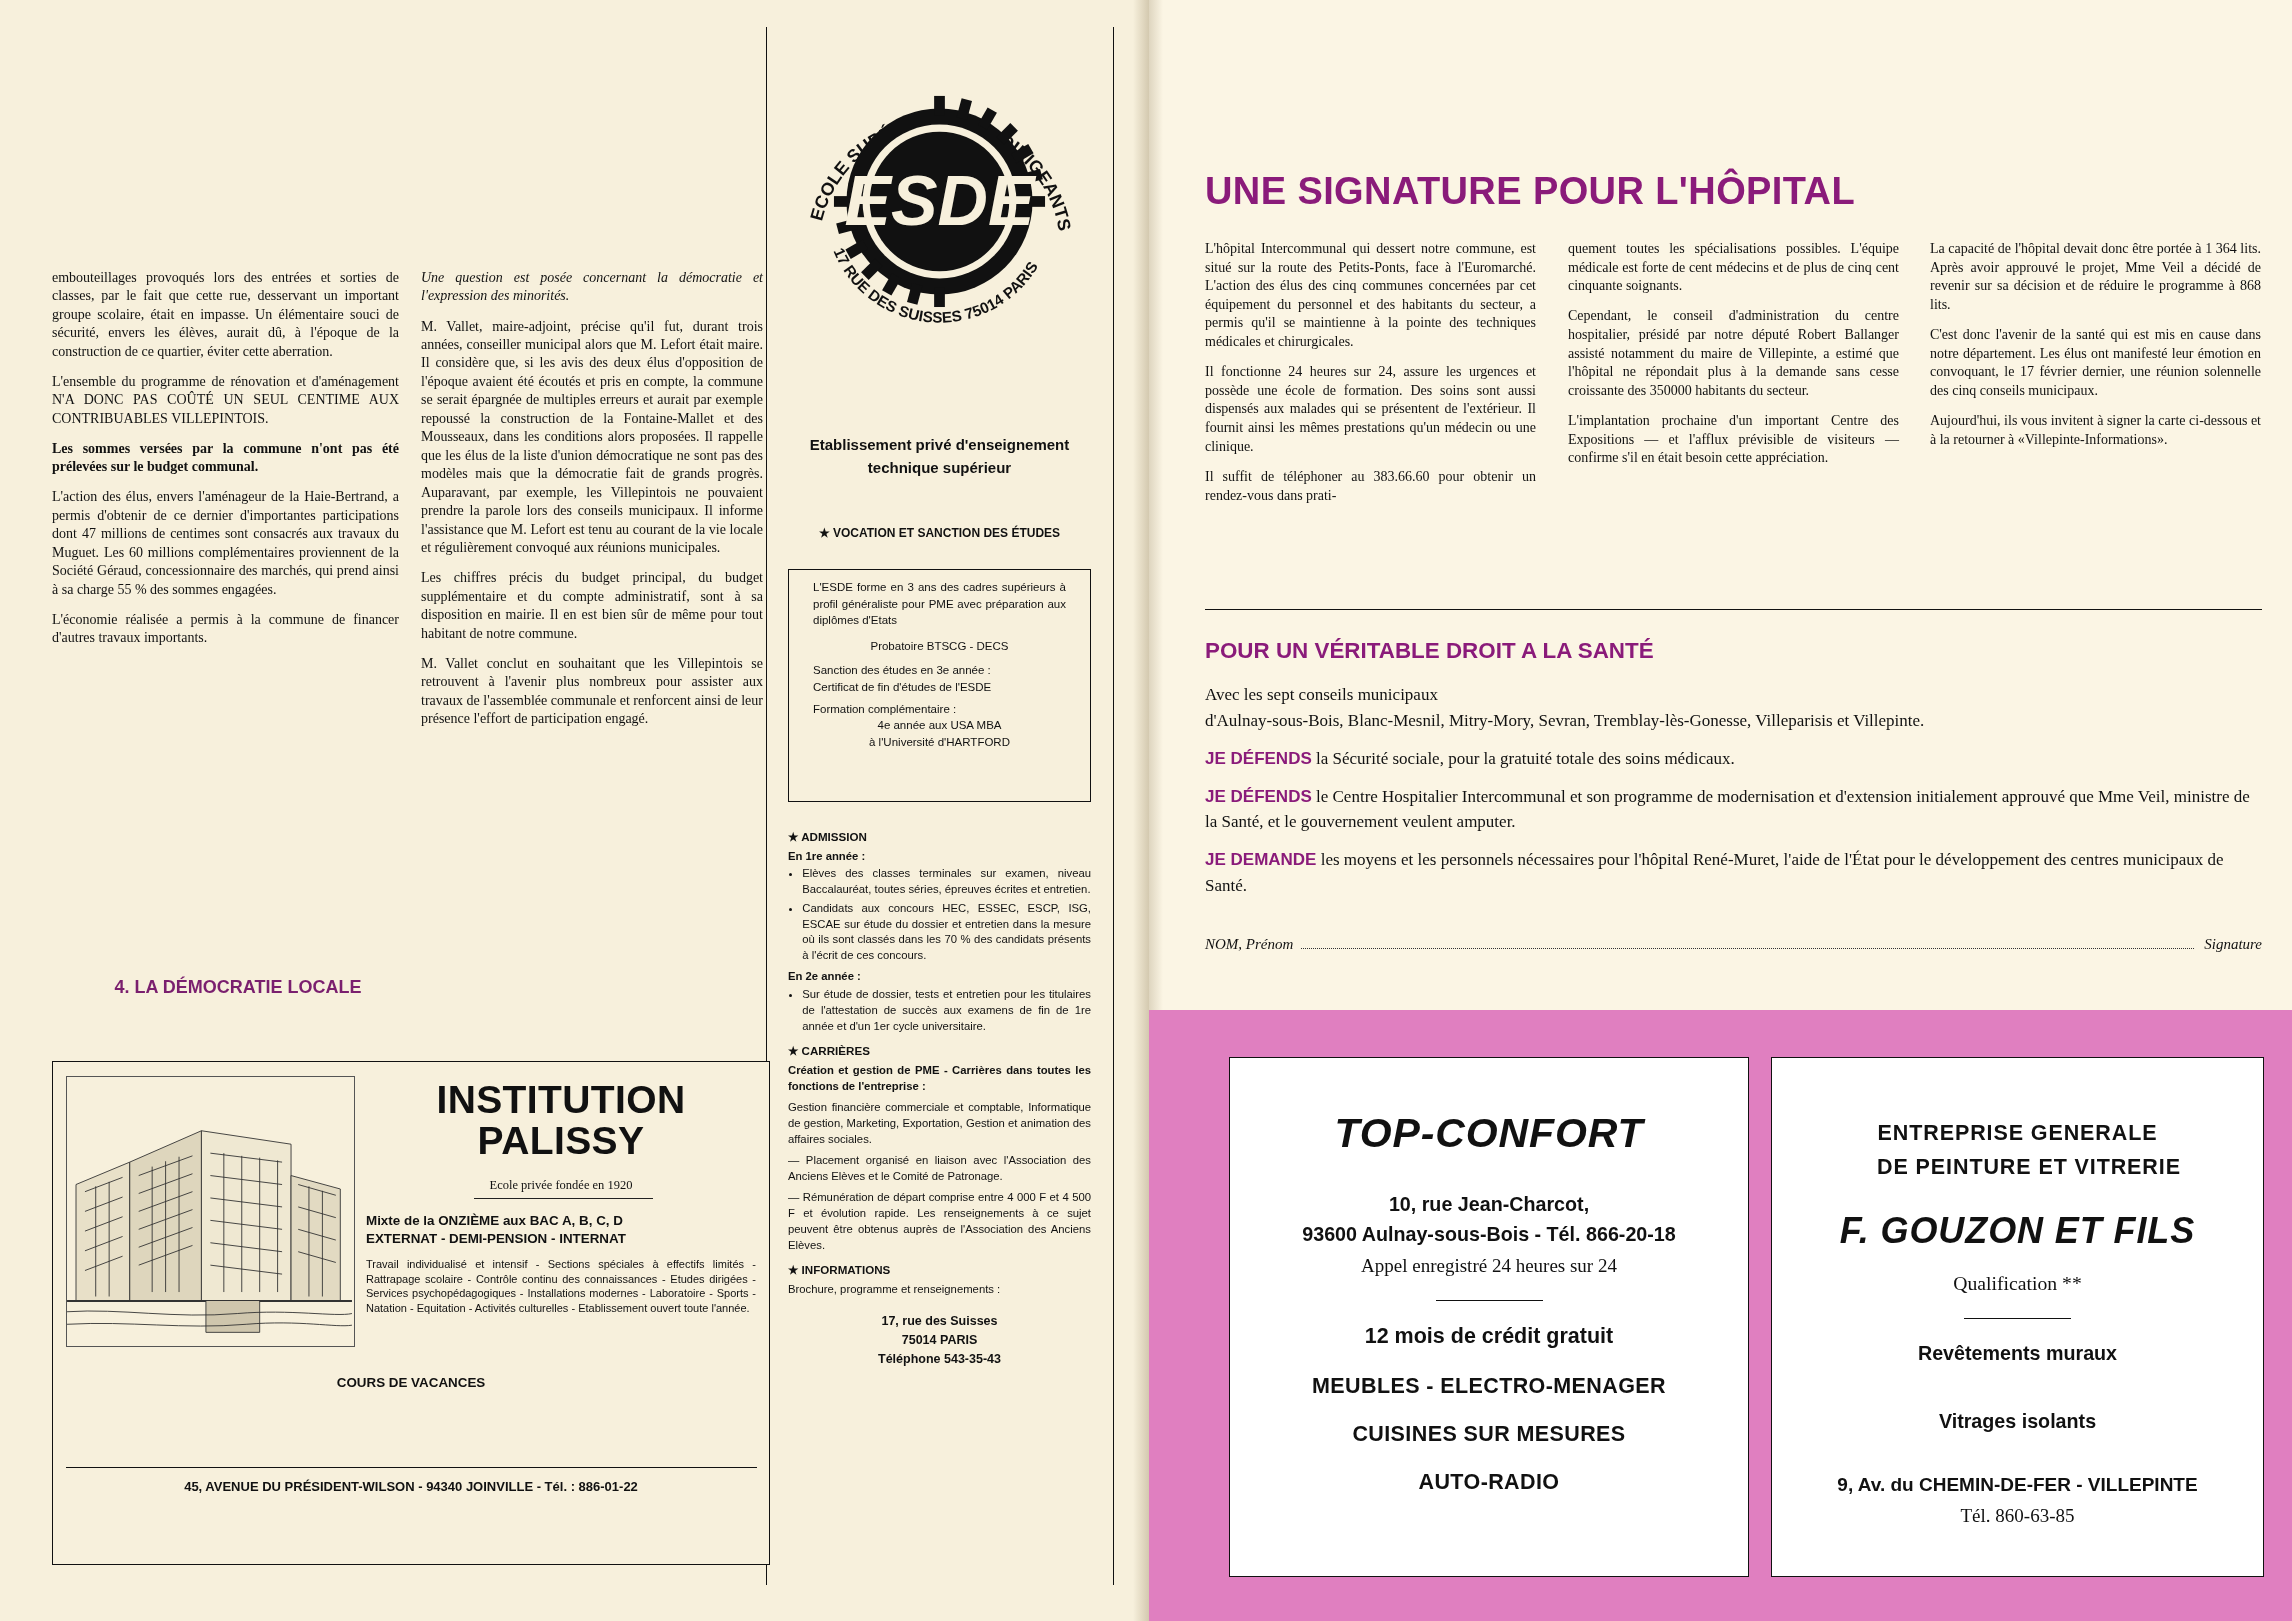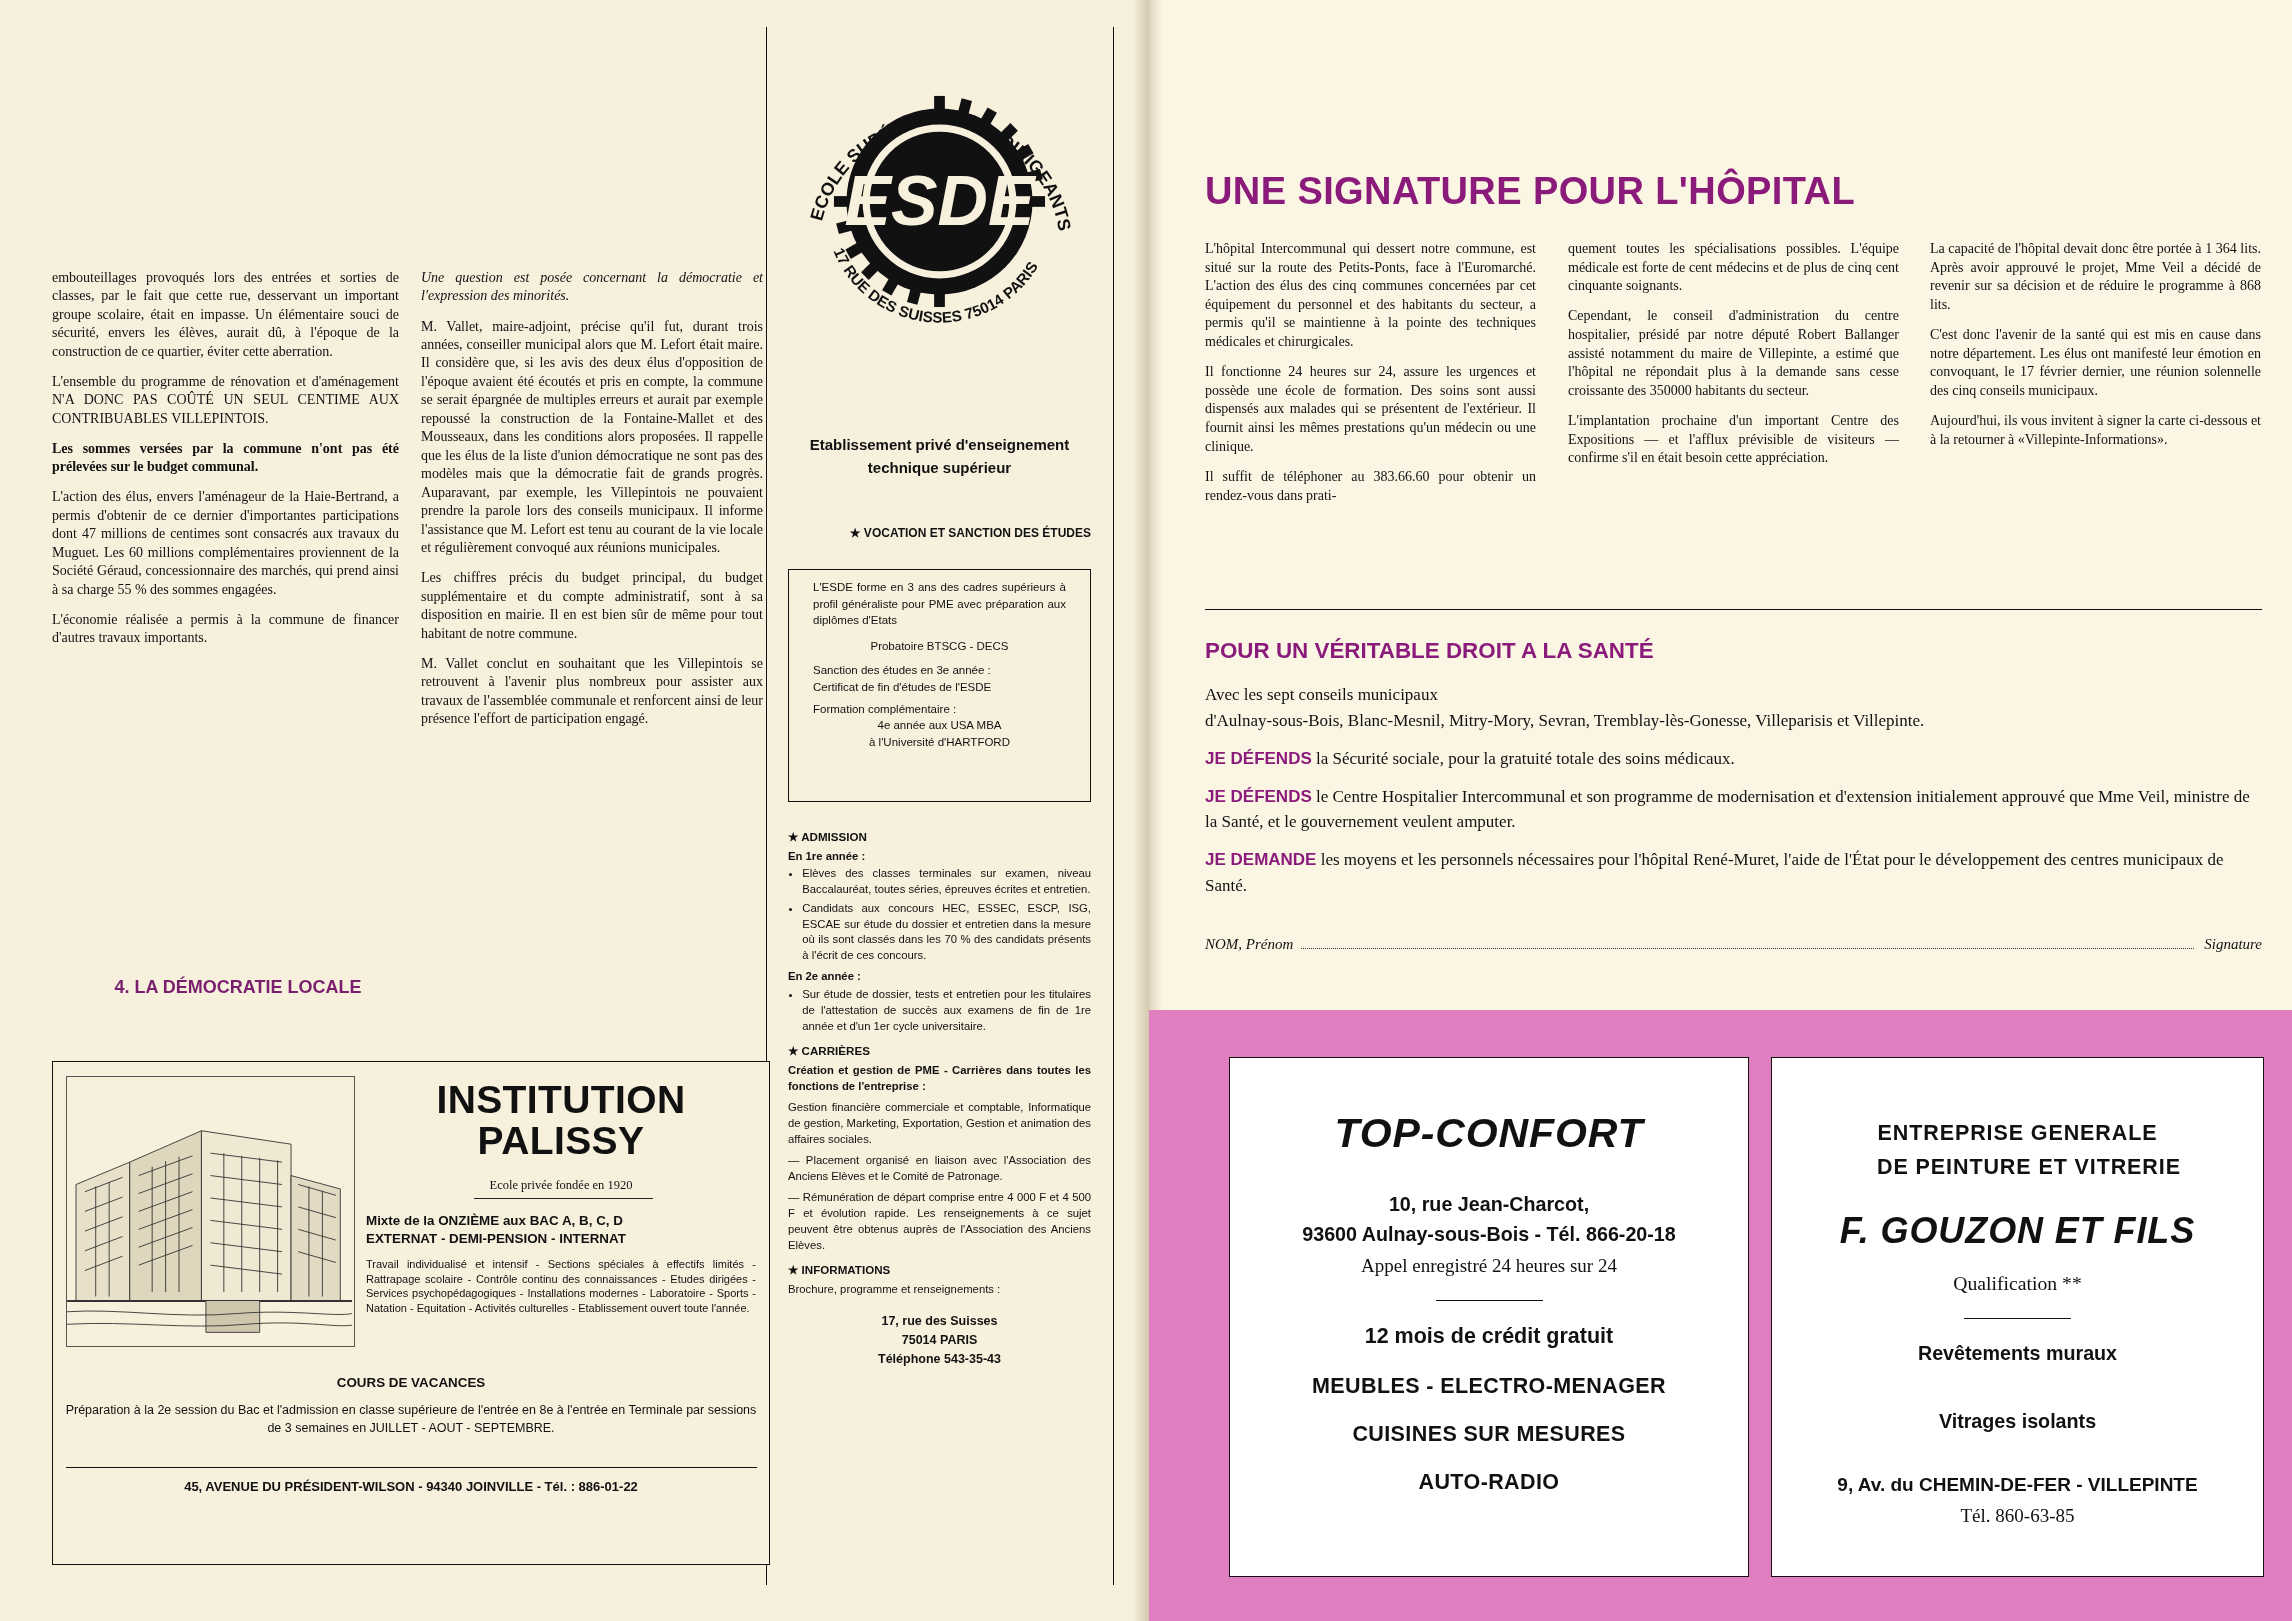--- a/index.html
+++ b/index.html
@@ -73,21 +73,21 @@
   .pal-rule{position:absolute;left:12.5px;top:405px;width:691px;border-top:0.9px solid #111;}
   .pal-addr{position:absolute;left:12.5px;top:417px;width:691px;text-align:center;font-family:"Liberation Sans", sans-serif;font-weight:bold;font-size:13px;}
 
   
   .esde{
     position:absolute;left:779px;top:27px;width:321px;height:1558px;
   }
   .esde-logo{position:absolute;left:9px;top:9px;width:303px;height:322px;}
   .esde-etab{position:absolute;left:9px;top:407px;width:303px;text-align:center;
     font-family:"Liberation Sans", sans-serif;font-weight:bold;font-size:15px;line-height:1.5;}
-  .esde-voc{position:absolute;left:9px;top:497px;width:303px;text-align:right;
+  .esde-voc{position:absolute;left:9px;top:497px;width:303px;text-align:center;
     font-family:"Liberation Sans", sans-serif;font-weight:bold;font-size:12px;line-height:1.5;}
   .esde-box{
     position:absolute;left:9px;top:542px;width:303px;height:233px;border:0.9px solid #111;
     font-family:"Liberation Sans", sans-serif;font-size:11.5px;line-height:1.45;
     padding:9px 24px;box-sizing:border-box;text-align:center;
   }
   .esde-box .just{text-align:justify;}
   .esde-rest{
     position:absolute;left:9px;top:793px;width:303px;
     font-family:"Liberation Sans", sans-serif;font-size:11.3px;line-height:1.40;text-align:justify;
@@ -220,21 +220,20 @@
       <span>PALISSY</span>
     </div>
     <div class="pal-sub">Ecole privée fondée en 1920</div>
     <div class="pal-line"></div>
     <div class="pal-b1">
       <div>Mixte de la ONZIÈME aux BAC A, B, C, D</div>
       <div>EXTERNAT - DEMI-PENSION - INTERNAT</div>
     </div>
     <div class="pal-body">Travail individualisé et intensif - Sections spéciales à effectifs limités - Rattrapage scolaire - Contrôle continu des connaissances - Etudes dirigées - Services psychopédagogiques - Installations modernes - Laboratoire - Sports - Natation - Equitation - Activités culturelles - Etablissement ouvert toute l'année.</div>
     <div class="pal-cours">COURS DE VACANCES</div>
-    <div class="pal-cours-l">Préparation à la 2e session du Bac et l'admission en classe supérieure de l'entrée en 8e à l'entrée en Terminale par sessions de 3 semaines en JUILLET - AOUT - SEPTEMBRE.</div>
     <div class="pal-rule"></div>
     <div class="pal-addr">45, AVENUE DU PRÉSIDENT-WILSON - 94340 JOINVILLE - Tél. : 886-01-22</div>
   </div>
 
   <div class="esde">
     <div class="esde-logo">
       <svg width="303" height="322" viewBox="0 0 338 360">
         <g>
           <path id="arcTop" d="M 36 215 A 135 135 0 0 1 302 215" fill="none"></path>
           <text font-family="Liberation Sans, sans-serif" font-size="20" font-weight="bold" fill="#111">

